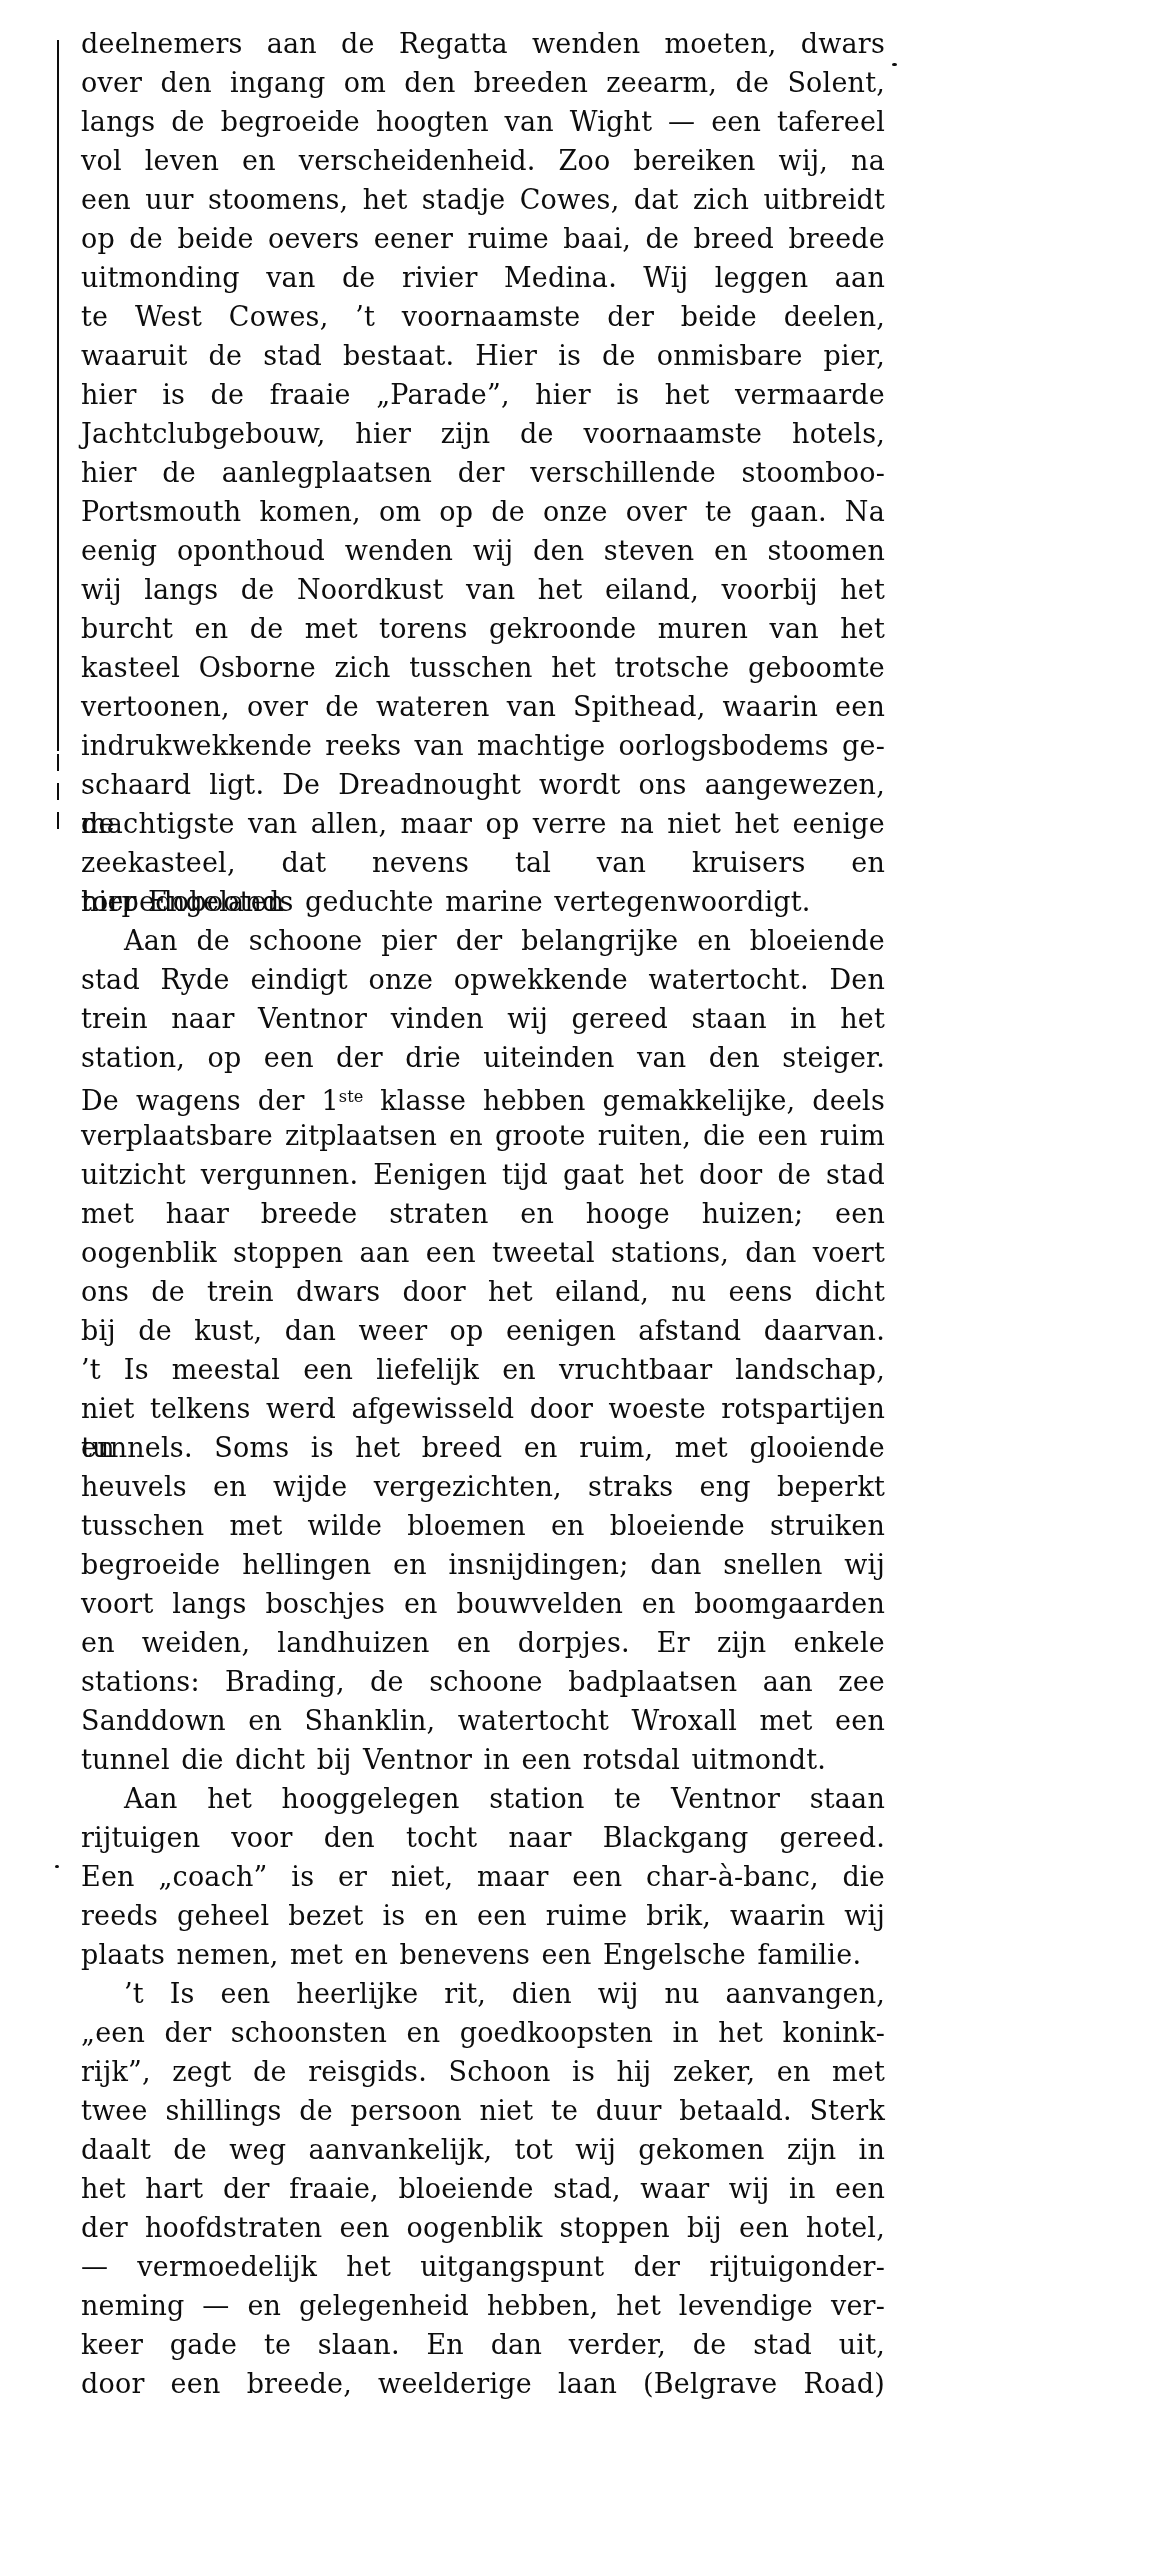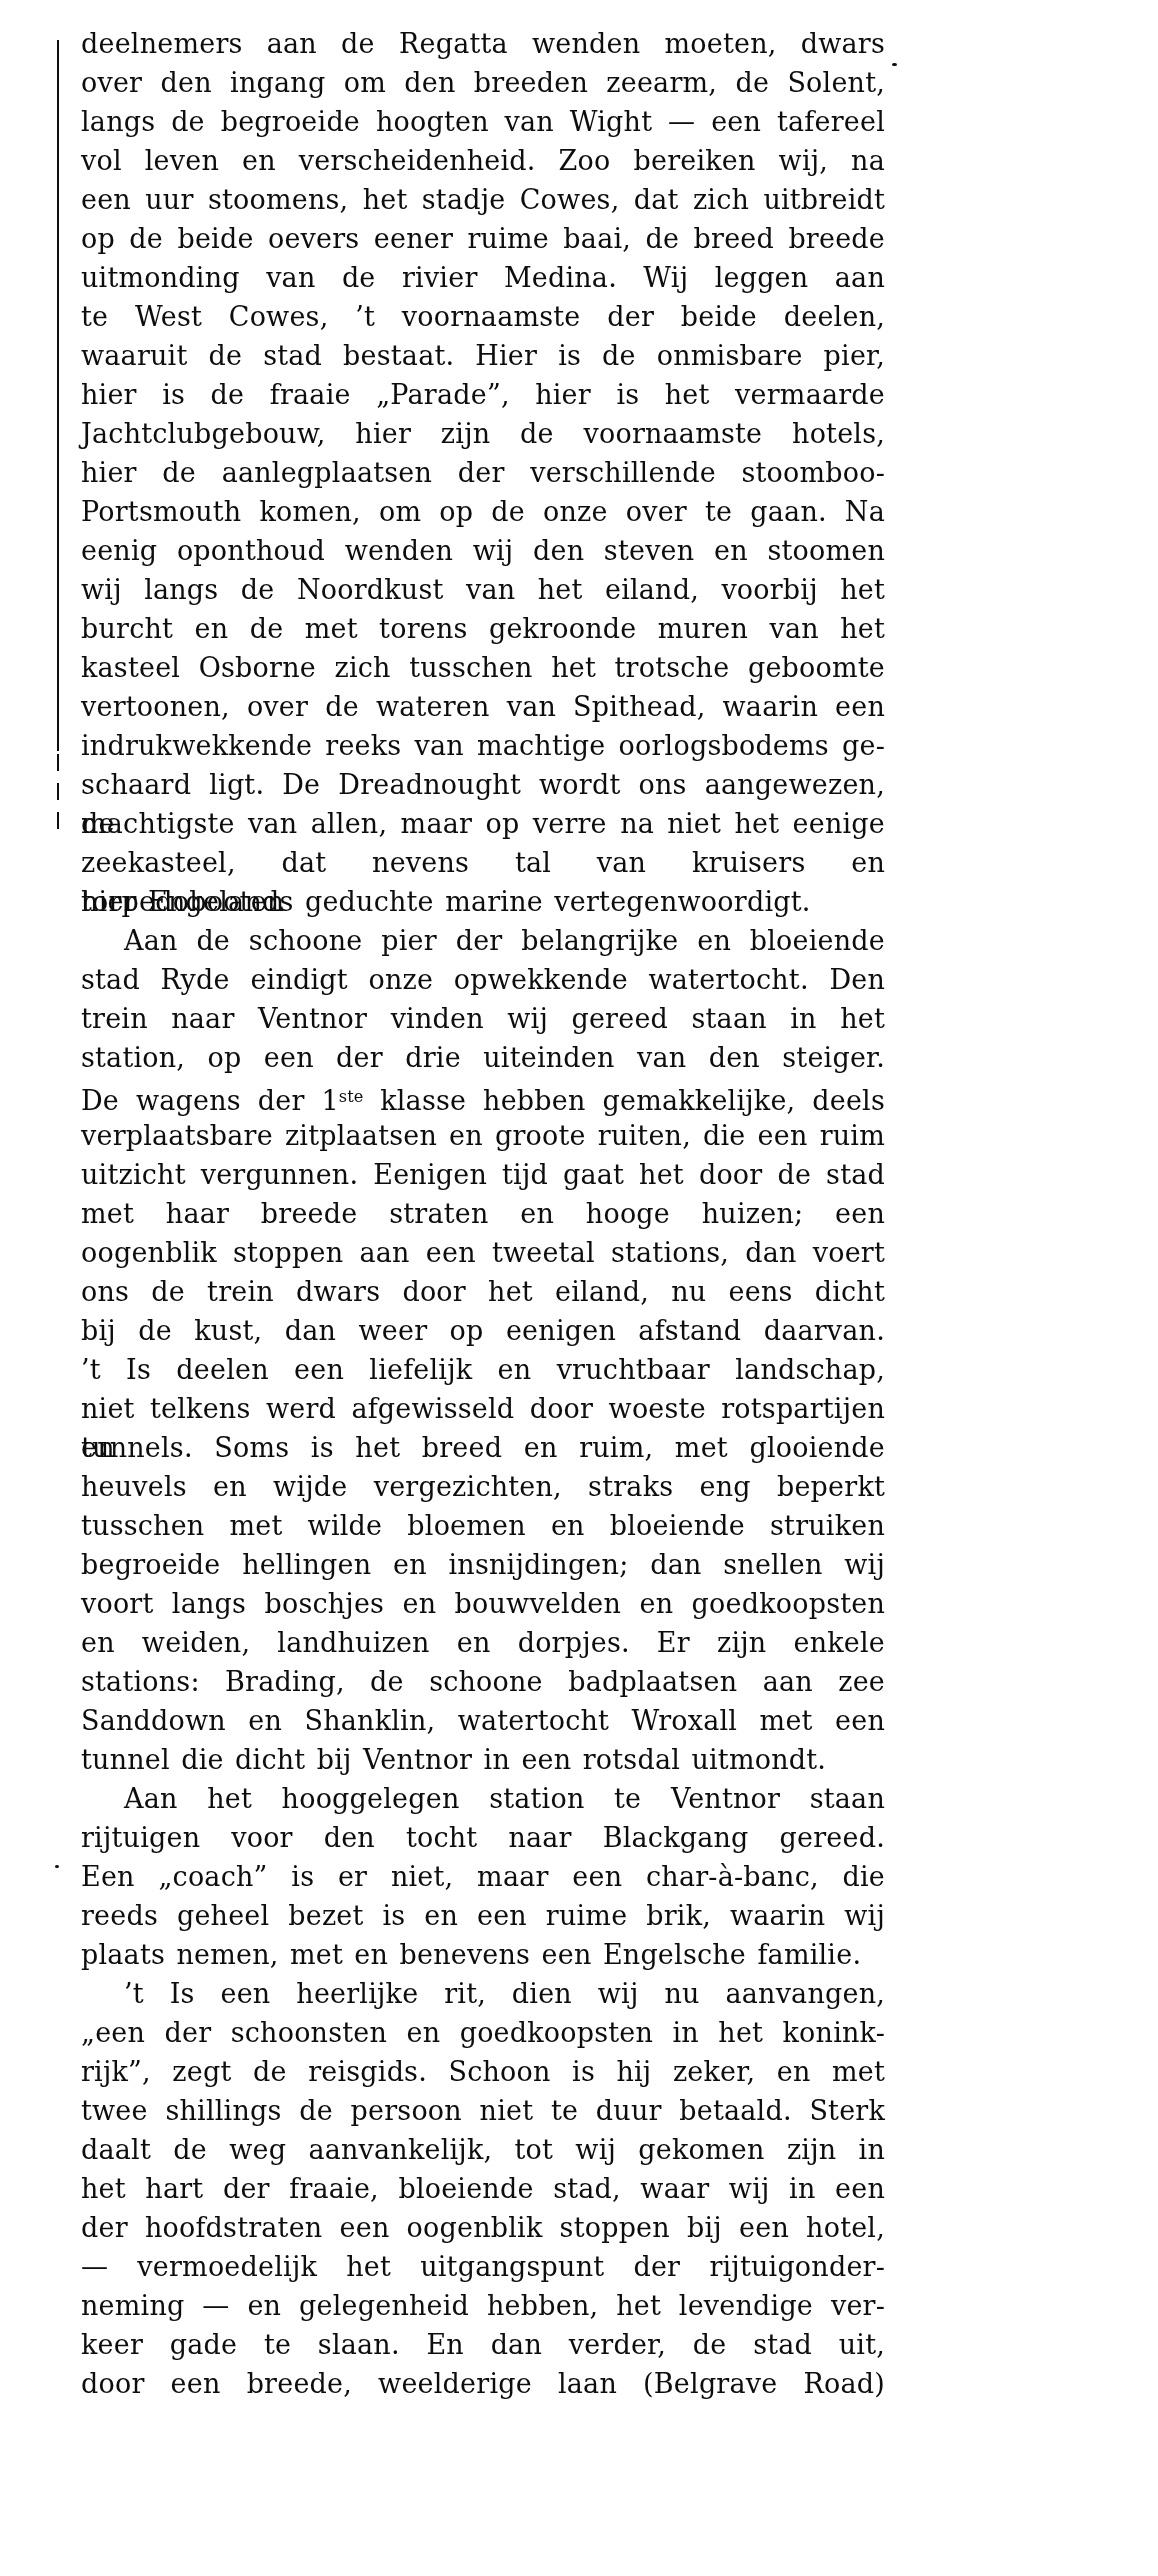--- a/index.html
+++ b/index.html
@@ -84,27 +84,27 @@
       <div class="line">stad Ryde eindigt onze opwekkende watertocht. Den</div>
       <div class="line">trein naar Ventnor vinden wij gereed staan in het</div>
       <div class="line">station, op een der drie uiteinden van den steiger.</div>
       <div class="line"><span>De wagens der 1</span><span class="sup">ste</span><span> klasse hebben gemakkelijke, deels</span></div>
       <div class="line">verplaatsbare zitplaatsen en groote ruiten, die een ruim</div>
       <div class="line">uitzicht vergunnen. Eenigen tijd gaat het door de stad</div>
       <div class="line">met haar breede straten en hooge huizen; een</div>
       <div class="line">oogenblik stoppen aan een tweetal stations, dan voert</div>
       <div class="line">ons de trein dwars door het eiland, nu eens dicht</div>
       <div class="line">bij de kust, dan weer op eenigen afstand daarvan.</div>
-      <div class="line">’t Is deelen een liefelijk en vruchtbaar landschap,</div>
+      <div class="line">’t Is meestal een liefelijk en vruchtbaar landschap,</div>
       <div class="line">niet telkens werd afgewisseld door woeste rotspartijen en</div>
       <div class="line">tunnels. Soms is het breed en ruim, met glooiende</div>
       <div class="line">heuvels en wijde vergezichten, straks eng beperkt</div>
       <div class="line">tusschen met wilde bloemen en bloeiende struiken</div>
       <div class="line">begroeide hellingen en insnijdingen; dan snellen wij</div>
-      <div class="line">voort langs boschjes en bouwvelden en goedkoopsten</div>
+      <div class="line">voort langs boschjes en bouwvelden en boomgaarden</div>
       <div class="line">en weiden, landhuizen en dorpjes. Er zijn enkele</div>
       <div class="line">stations: Brading, de schoone badplaatsen aan zee</div>
       <div class="line">Sanddown en Shanklin, watertocht Wroxall met een</div>
       <div class="line noj">tunnel die dicht bij Ventnor in een rotsdal uitmondt.</div>
       <div class="line indent">Aan het hooggelegen station te Ventnor staan</div>
       <div class="line">rijtuigen voor den tocht naar Blackgang gereed.</div>
       <div class="line">Een „coach” is er niet, maar een char-à-banc, die</div>
       <div class="line">reeds geheel bezet is en een ruime brik, waarin wij</div>
       <div class="line noj">plaats nemen, met en benevens een Engelsche familie.</div>
       <div class="line indent">’t Is een heerlijke rit, dien wij nu aanvangen,</div>

